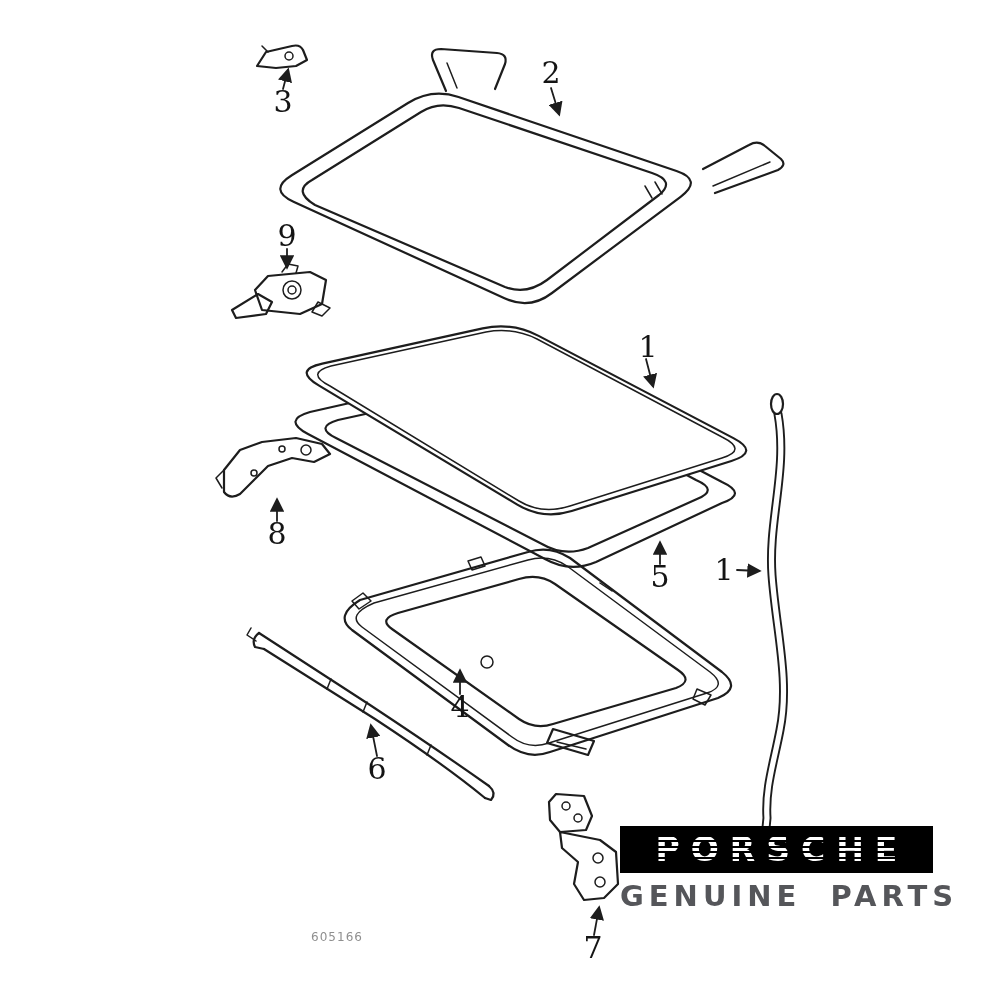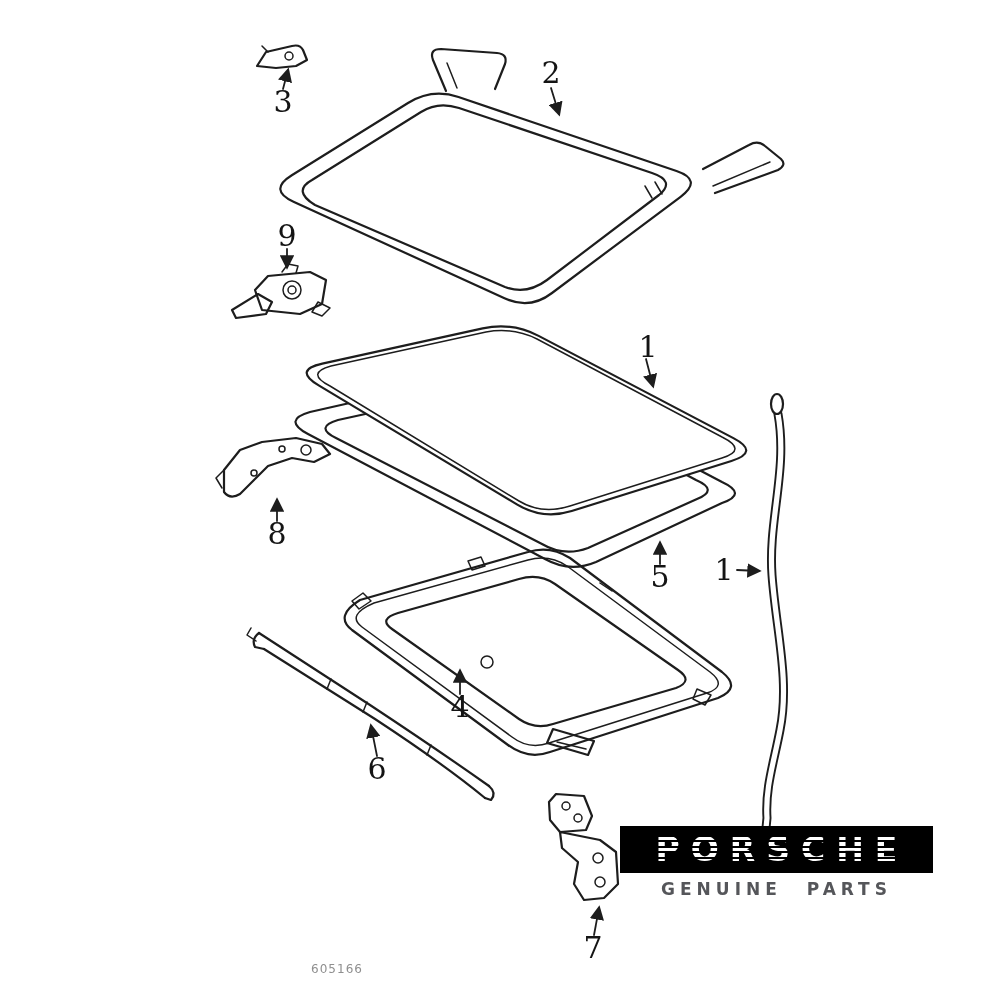--- a/index.html
+++ b/index.html
@@ -14,38 +14,38 @@
   .arrow{fill:none;stroke:#1d1d1d;stroke-width:1.8;stroke-linecap:round;}
   .tube-outer{fill:none;stroke:#1d1d1d;stroke-width:9;stroke-linecap:round;}
   .tube-inner{fill:none;stroke:#ffffff;stroke-width:5.2;stroke-linecap:round;}
   .callout{
     position:absolute;transform:translate(-50%,-50%);
     font-family:"DejaVu Serif", serif;font-size:30px;color:#141414;line-height:1;
     user-select:none;
   }
   .part-number{
     position:absolute;left:337px;top:937px;transform:translate(-50%,-50%);
-    font-size:12px;color:#8f8f8f;letter-spacing:1px;font-family:"DejaVu Sans", sans-serif;margin-top:32px;
+    font-size:12px;color:#8f8f8f;letter-spacing:1px;font-family:"DejaVu Sans", sans-serif;
   }
   .porsche-bar{
     position:absolute;left:620px;top:826px;width:313px;height:47px;background:#000000;
     display:flex;align-items:center;justify-content:center;overflow:hidden;
   }
   .porsche-word{
     color:#ffffff;font-weight:700;font-size:33px;letter-spacing:11px;text-indent:11px;
     font-family:"DejaVu Sans", sans-serif;transform:scaleY(1.02);white-space:nowrap;
   }
   .stripes{
     position:absolute;left:0;top:0;right:0;bottom:0;
     background:repeating-linear-gradient(to bottom, rgba(0,0,0,0) 0 3.5px, #000000 3.5px 5.5px);
     pointer-events:none;
   }
   .tagline{
     position:absolute;left:620px;top:879px;width:313px;text-align:center;
-    color:#55565a;font-weight:700;font-size:17px;letter-spacing:5px;word-spacing:14px;
+    color:#55565a;font-weight:700;font-size:29px;letter-spacing:5px;word-spacing:14px;
     font-family:"DejaVu Sans", sans-serif;white-space:nowrap;
   }
 </style>
 </head>
 <body>
 
 <div class="stage">
 
   <svg viewBox="0 0 1000 1000" aria-hidden="true">
     <defs>

